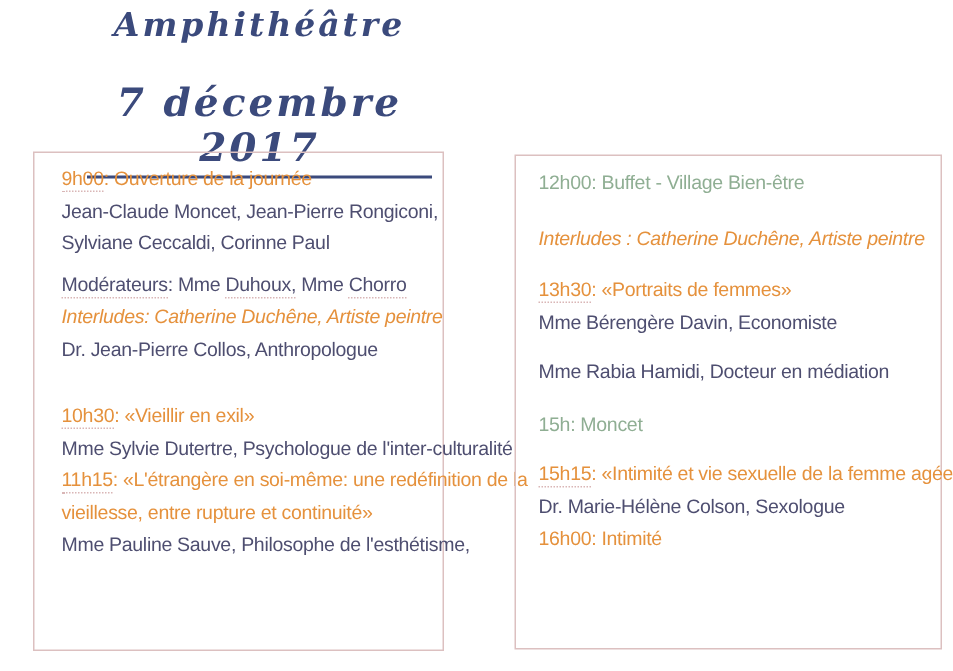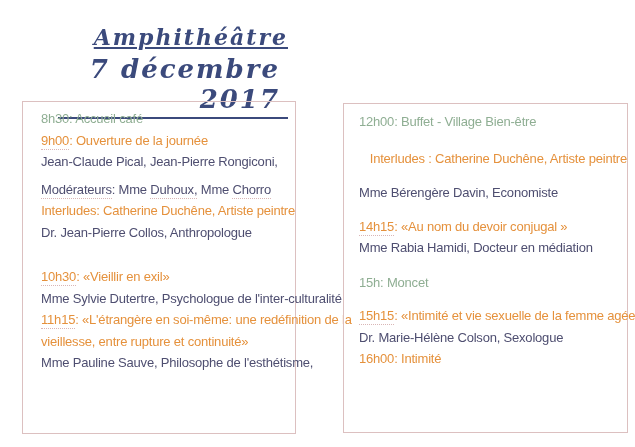--- a/index.html
+++ b/index.html
@@ -2,81 +2,81 @@
 <html><head>
 <meta charset="utf-8">
 <style>
   html,body{margin:0;padding:0;}
   body{
     width:635px;height:447px;position:relative;background:#ffffff;
     font-family:"Liberation Sans","DejaVu Sans",sans-serif;
     overflow:hidden;
   }
   .header{
-    position:absolute;left:58px;top:24px;width:230px;text-align:right;
-    color:#3b4a7c;font-style:italic;text-decoration:underline;
+    position:absolute;left:58px;top:4px;width:230px;text-align:center;
+    color:#3b4a7c;font-style:italic;
   }
   .venue{
     font-size:22px;letter-spacing:2px;font-weight:bold;
     font-family:"DejaVu Serif","Liberation Serif",serif;
   }
   .date{
-    display:inline-block;margin-top:4px;padding:0 8px 3px 8px;
+    display:inline-block;margin-top:24px;padding:0 8px 3px 8px;
     font-size:26px;letter-spacing:2px;font-weight:bold;
     border-bottom:2px solid #3b4a7c;
     font-family:"DejaVu Serif","Liberation Serif",serif;
   }
   .box{
     position:absolute;border:1px solid #dcc0c0;box-sizing:border-box;
     overflow:visible;background:transparent;
   }
   .box-left{left:22px;top:101px;width:274px;height:333px;padding:6px 0 0 18px;}
   .box-right{left:343px;top:103px;width:285px;height:330px;padding:7px 0 0 15px;}
   .line{
     font-size:13px;line-height:21.5px;white-space:nowrap;letter-spacing:-0.2px;
   }
   .navy{color:#4e4e70;}
   .orange{color:#e5913c;}
   .green{color:#8fae93;}
-  .italic{text-align:right;}
+  .italic{font-style:italic;}
   .dotted{border-bottom:1.5px dotted #d9b6b6;padding-bottom:1px;}
   .gap{width:10px;}
 </style>
 </head>
 <body>
 
 <div class="header">
   <div class="venue">Amphithéâtre</div>
   <div class="date">7 décembre 2017</div>
 </div>
 
 <div class="box box-left">
-    <div class="line green"><span>8h30: Accueil café</span></div>
     <div class="line orange"><span class="dotted">9h00</span><span>: Ouverture de la journée</span></div>
-    <div class="line navy"><span>Jean-Claude Pical, Jean-Pierre Rongiconi,</span></div>
+    <div class="line navy"><span>Jean-Claude Moncet, Jean-Pierre Rongiconi,</span></div>
+    <div class="line navy"><span>Sylviane Ceccaldi, Corinne Paul</span></div>
     <div class="gap" style="height: 6px;"></div>
     <div class="line navy"><span class="dotted">Modérateurs</span><span>: Mme </span><span class="dotted">Duhoux,</span><span> Mme </span><span class="dotted">Chorro</span></div>
     <div class="line orange italic"><span>Interludes: Catherine Duchêne, Artiste peintre</span></div>
     <div class="line navy"><span>Dr. Jean-Pierre Collos, Anthropologue</span></div>
     <div class="gap" style="height: 10px;"></div>
     <div class="gap" style="height: 13px;"></div>
     <div class="line orange"><span class="dotted">10h30</span><span>: «Vieillir en exil»</span></div>
     <div class="line navy"><span>Mme  Sylvie Dutertre, Psychologue de l'inter-culturalité</span></div>
     <div class="line orange"><span class="dotted">11h15</span><span>: «L'étrangère en soi-même: une redéfinition de la</span></div>
     <div class="line orange"><span>vieillesse, entre rupture et continuité»</span></div>
     <div class="line navy"><span>Mme Pauline Sauve, Philosophe de l'esthétisme,</span></div>
   </div>
 <div class="box box-right">
     <div class="line green"><span>12h00: Buffet - Village Bien-être</span></div>
     <div class="gap" style="height: 15px;"></div>
     <div class="line orange italic"><span>Interludes : Catherine Duchêne, Artiste peintre</span></div>
     <div class="gap" style="height: 13px;"></div>
+    <div class="line orange"><span class="dotted">13h30</span><span>: «Portraits de femmes»</span></div>
     <div class="line navy"><span>Mme Bérengère Davin, Economiste</span></div>
     <div class="gap" style="height: 12px;"></div>
-    <div class="line orange"><span class="dotted">14h15</span><span>: «Au nom du devoir conjugal »</span></div>
     <div class="line navy"><span>Mme Rabia Hamidi, Docteur en médiation</span></div>
     <div class="gap" style="height: 13px;"></div>
     <div class="line green"><span>15h: Moncet</span></div>
     <div class="gap" style="height: 12px;"></div>
     <div class="line orange"><span class="dotted">15h15</span><span>: «Intimité et vie sexuelle de la femme agée»</span></div>
     <div class="line navy"><span>Dr. Marie-Hélène Colson, Sexologue</span></div>
     <div class="line orange"><span>16h00: Intimité</span></div>
   </div>
 
 </body></html>

